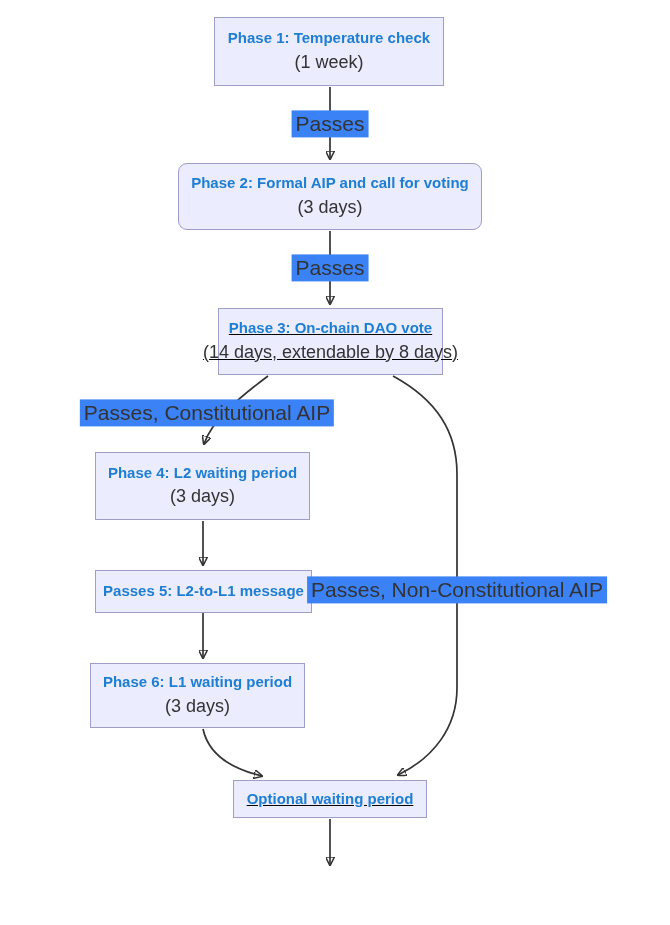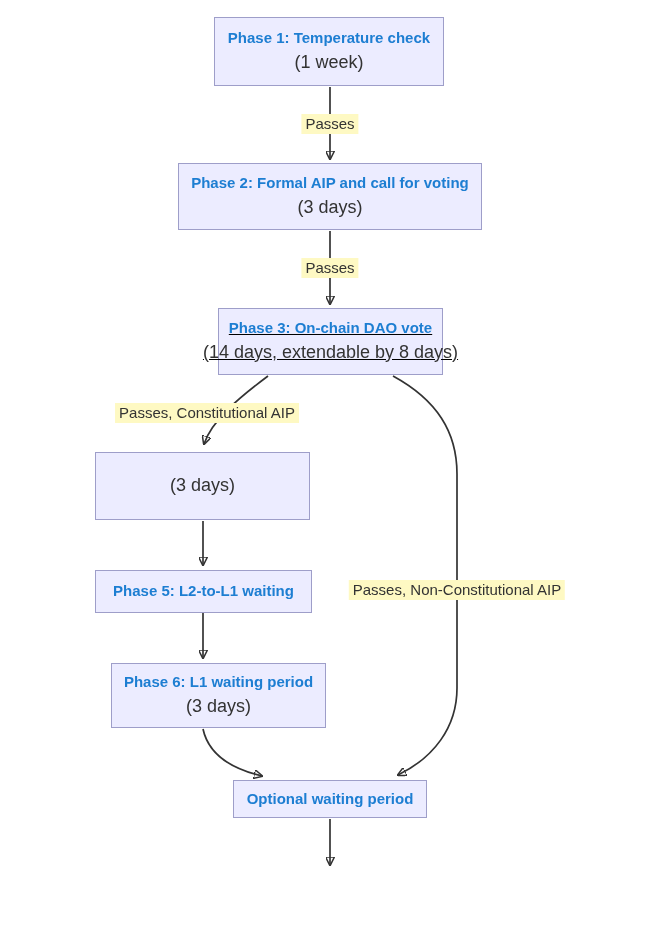--- a/index.html
+++ b/index.html
@@ -18,21 +18,21 @@
     text-align:center;gap:6px;
   }
   .node .title{
     color:#1d7ed2;font-weight:bold;font-size:15px;line-height:1.1;white-space:nowrap;
   }
   .node .subtitle{
     color:#333333;font-size:18px;line-height:1.1;white-space:nowrap;
   }
   .edge-label{
     position:absolute;z-index:3;transform:translate(-50%,-50%);
-    background:#fef9c3;color:#333333;font-size:15px;line-height:1.2;
+    background:#3b82f6;color:#333333;font-size:21px;line-height:1.2;
     padding:1px 4px;white-space:nowrap;
   }
 </style>
 </head>
 <body>
 
 <div class="canvas">
 
   <svg class="edges" width="670" height="925" aria-hidden="true">
     <defs>
@@ -48,44 +48,45 @@
     <path d="M203,613 L203,658" marker-end="url(#arrow)"></path>
     <path d="M203,729 C208,752 228,768 262,776" marker-end="url(#arrow)"></path>
     <path d="M330,819 L330,865" marker-end="url(#arrow)"></path>
   </svg>
 
   <div class="node" style="left:214px;top:17px;width:230px;height:69px;">
     <div class="title">Phase 1: Temperature check</div>
     <div class="subtitle">(1 week)</div>
   </div>
 
-  <div class="node" style="left:178px;top:163px;width:304px;height:67px;">
+  <div class="node" style="left:178px;top:163px;width:304px;height:67px;border-radius:9px;">
     <div class="title">Phase 2: Formal AIP and call for voting</div>
     <div class="subtitle">(3 days)</div>
   </div>
 
   <div class="node" style="left:218px;top:308px;width:225px;height:67px;text-decoration:underline;">
     <div class="title">Phase 3: On-chain DAO vote</div>
     <div class="subtitle">(14 days, extendable by 8 days)</div>
   </div>
 
   <div class="node" style="left:95px;top:452px;width:215px;height:68px;">
+    <div class="title">Phase 4: L2 waiting period</div>
     <div class="subtitle">(3 days)</div>
   </div>
 
   <div class="node" style="left:95px;top:570px;width:217px;height:43px;">
-    <div class="title">Phase 5: L2-to-L1 waiting</div>
+    <div class="title">Passes 5: L2-to-L1 message</div>
   </div>
 
-  <div class="node" style="left:111px;top:663px;width:215px;height:65px;">
+  <div class="node" style="left:90px;top:663px;width:215px;height:65px;">
     <div class="title">Phase 6: L1 waiting period</div>
     <div class="subtitle">(3 days)</div>
   </div>
 
-  <div class="node" style="left:233px;top:780px;width:194px;height:38px;">
+  <div class="node" style="left:233px;top:780px;width:194px;height:38px;text-decoration:underline;">
     <div class="title">Optional waiting period</div>
   </div>
 
 
   <div class="edge-label" style="left:330px;top:124px;">Passes</div>
   <div class="edge-label" style="left:330px;top:268px;">Passes</div>
   <div class="edge-label" style="left:207px;top:413px;">Passes, Constitutional AIP</div>
   <div class="edge-label" style="left:457px;top:590px;">Passes, Non-Constitutional AIP</div>
 
 </div>

